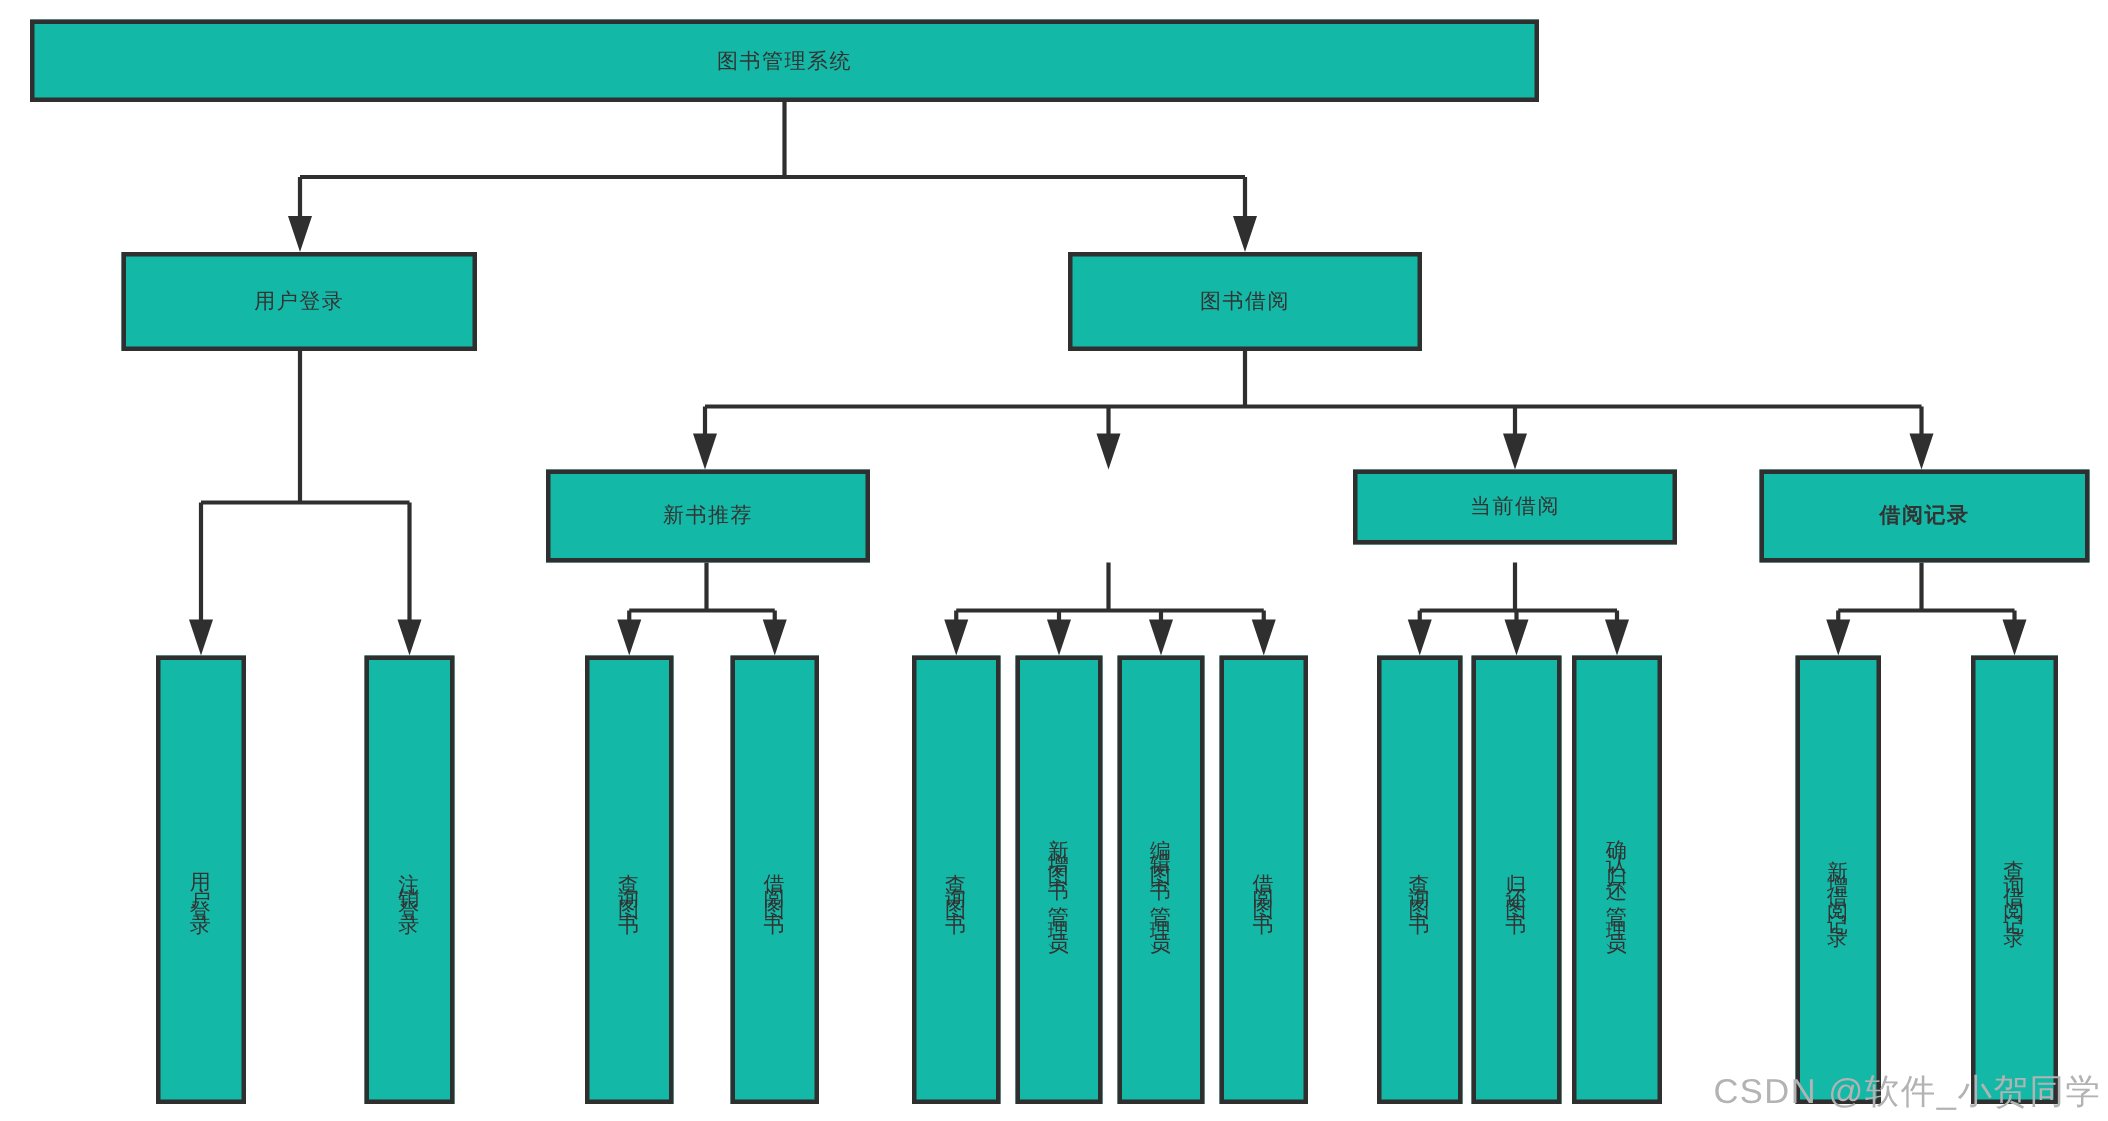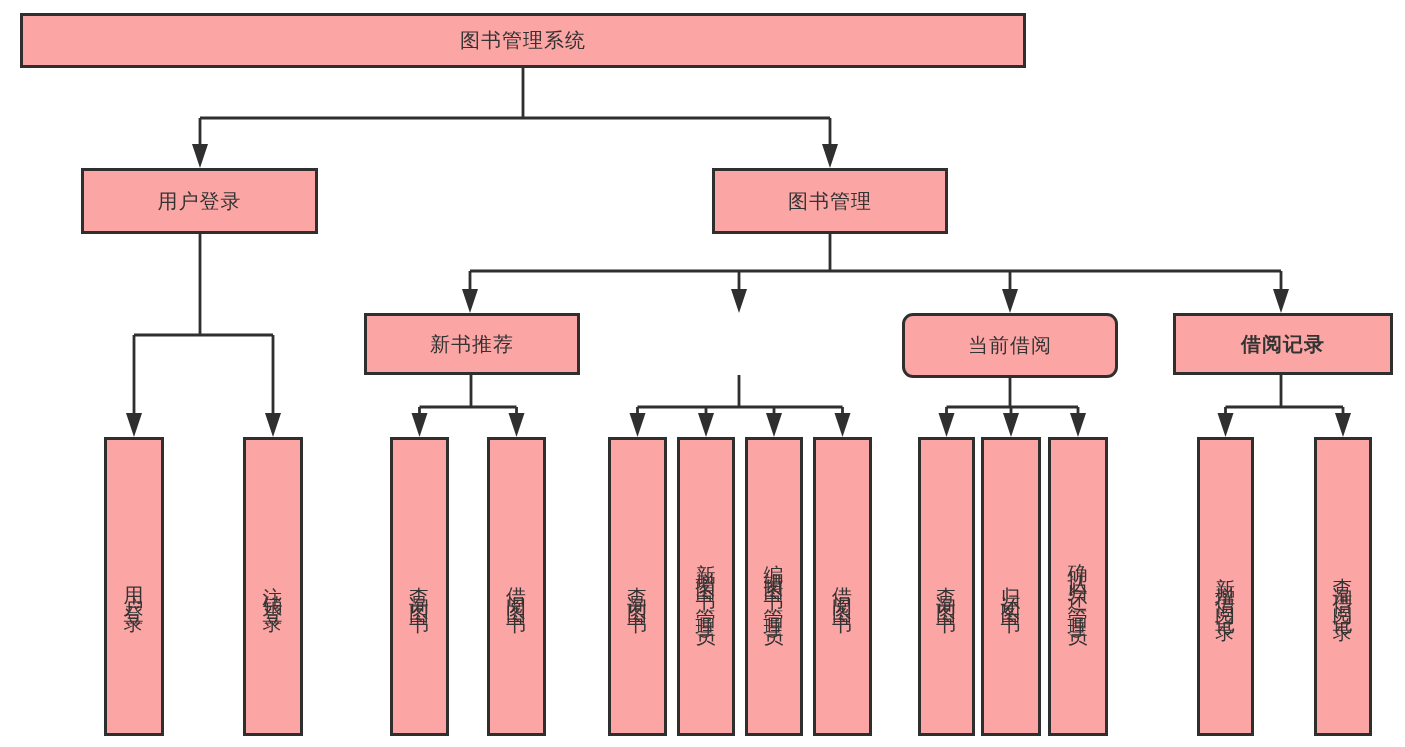--- a/index.html
+++ b/index.html
@@ -19,43 +19,43 @@
     position: absolute;
     left: 0;
     top: 0;
     width: 1405px;
     height: 747px;
   }
   .node {
     position: absolute;
     box-sizing: border-box;
     border: 3px solid #2f2f2f;
-    background: #fca5a5;
+    background: #14b8a6;
     color: #333333;
-    font-size: 20px;
+    font-size: 14px;
     display: flex;
     align-items: center;
     justify-content: center;
     text-align: center;
     letter-spacing: 1px;
   }
   .leaf {
     writing-mode: vertical-lr;
     text-orientation: mixed;
     letter-spacing: 9px;
     line-height: 1;
     padding-top: 4px;
   }
   
   .p-root { left: 20px;  top: 13px;  width: 1006px; height: 55px; }
   .p-l2a  { left: 81px;  top: 168px; width: 237px;  height: 66px; }
   .p-l2b  { left: 712px; top: 168px; width: 236px;  height: 66px; }
   .p-l3a  { left: 364px; top: 313px; width: 216px;  height: 62px; text-align: center; }
   .p-l3b  { left: 631px; top: 313px; width: 216px;  height: 62px; }
-  .p-l3c  { left: 902px; top: 313px; width: 216px;  height: 65px; border-radius: 11px; }
+  .p-l3c  { left: 902px; top: 313px; width: 216px;  height: 50px; }
   .p-l3d  { left: 1173px;top: 313px; width: 220px;  height: 62px; font-weight: bold; }
   .leaf   { top: 437px; height: 299px; width: 59px; }
   .p-f1  { left: 104px; width: 60px; }
   .p-f2  { left: 243px; width: 60px; }
   .p-f3  { left: 390px; }
   .p-f4  { left: 487px; }
   .p-f5  { left: 608px; }
   .p-f6  { left: 677px; width: 58px; }
   .p-f7  { left: 745px; width: 58px; }
   .p-f8  { left: 813px; }
@@ -109,21 +109,21 @@
       <path d="M1003 413 L1019 413 L1011 437 Z"></path>
       <path d="M1070 413 L1086 413 L1078 437 Z"></path>
       <path d="M1217.5 413 L1233.5 413 L1225.5 437 Z"></path>
       <path d="M1335 413 L1351 413 L1343 437 Z"></path>
     </g>
   </svg>
 
   <div class="node p-root">图书管理系统</div>
 
   <div class="node p-l2a">用户登录</div>
-  <div class="node p-l2b">图书管理</div>
+  <div class="node p-l2b">图书借阅</div>
 
   <div class="node p-l3a">新书推荐</div>
   <div class="node p-l3c">当前借阅</div>
   <div class="node p-l3d">借阅记录</div>
 
   <div class="node leaf p-f1">用户登录</div>
   <div class="node leaf p-f2">注销登录</div>
 
   <div class="node leaf p-f3">查询图书</div>
   <div class="node leaf p-f4">借阅图书</div>
@@ -133,13 +133,14 @@
   <div class="node leaf p-f7">编辑图书（管理员）</div>
   <div class="node leaf p-f8">借阅图书</div>
 
   <div class="node leaf p-f9">查询图书</div>
   <div class="node leaf p-f10">归还图书</div>
   <div class="node leaf p-f11">确认归还（管理员）</div>
 
   <div class="node leaf p-f12">新增借阅记录</div>
   <div class="node leaf p-f13">查询借阅记录</div>
 
+  <div class="watermark">CSDN @软件_小贺同学</div>
 </div>
 
 </body></html>

